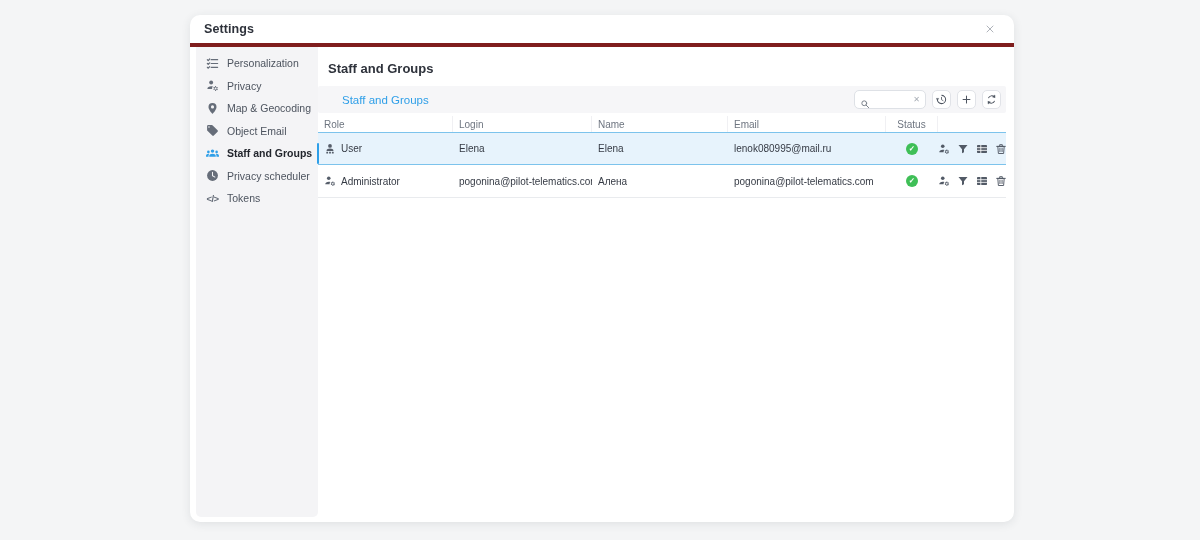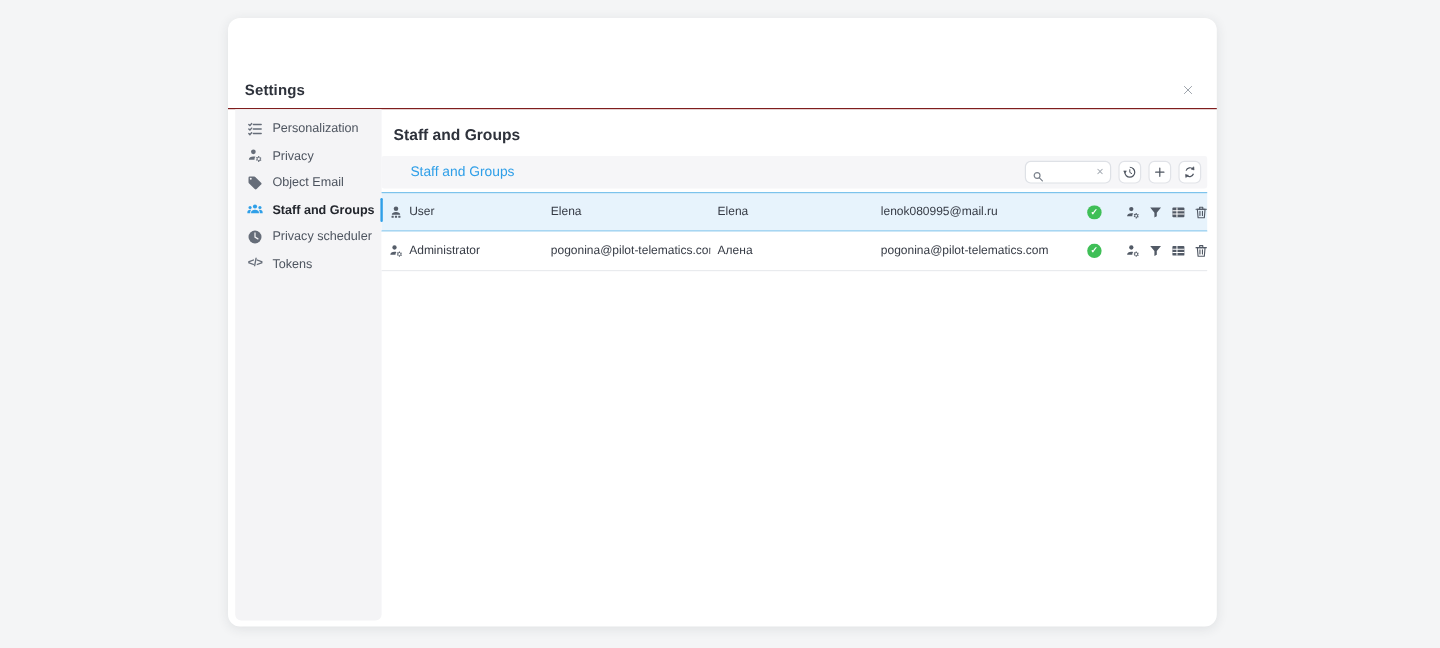--- a/index.html
+++ b/index.html
@@ -4,21 +4,21 @@
 <style>
   * { margin:0; padding:0; box-sizing:border-box; }
   html,body { width:1200px; height:540px; overflow:hidden;
     font-family:"Liberation Sans", sans-serif; background:#f4f5f6; }
 
   .dialog { position:absolute; left:190px; top:15px; width:824px; height:507px;
     background:#fff; border-radius:10px; box-shadow:0 2px 10px rgba(40,45,60,.10);
     display:flex; flex-direction:column; }
 
   .dialog-header { height:32px; flex:0 0 32px; display:flex; align-items:center;
-    justify-content:space-between; padding:0 16px 0 14px; border-bottom:1px solid #7f1d1d;margin-top:44px; }
+    justify-content:space-between; padding:0 16px 0 14px; border-bottom:4px solid #7f1d1d; }
   .dialog-title { font-size:12.5px; font-weight:700; color:#2e323b; letter-spacing:.1px; }
   .close-btn { width:16px; height:16px; display:flex; align-items:center; justify-content:center;
     color:#9aa0a8; cursor:pointer; }
 
   .dialog-body { flex:1; display:flex; min-height:0; }
 
   
   .sidebar { width:122px; flex:0 0 122px; margin:0 0 5px 6px; background:#f4f4f6;
     border-radius:0 0 5px 5px; padding-top:5px; }
   .side-item { position:relative; height:22.5px; display:flex; align-items:center;
@@ -189,20 +189,28 @@
         <span class="ic">
             <svg viewBox="0 0 24 24" fill="currentColor">
               <use href="#i-person-gear"></use>
             </svg>
           </span>
         <span class="lbl">Privacy</span>
       </div>
       <div class="side-item">
         <span class="ic">
             <svg viewBox="0 0 24 24" fill="currentColor">
+              <use href="#i-mappin"></use>
+            </svg>
+          </span>
+        <span class="lbl">Map &amp; Geocoding</span>
+      </div>
+      <div class="side-item">
+        <span class="ic">
+            <svg viewBox="0 0 24 24" fill="currentColor">
               <use href="#i-tag"></use>
             </svg>
           </span>
         <span class="lbl">Object Email</span>
       </div>
       <div class="side-item selected">
         <span class="ic">
             <svg viewBox="0 0 24 24" fill="currentColor">
               <use href="#i-groups"></use>
             </svg>
@@ -256,20 +264,28 @@
             <span style="display:flex;width:11px;height:11px">
                 <svg viewBox="0 0 24 24" fill="currentColor" stroke="currentColor">
                   <use href="#i-refresh"></use>
                 </svg>
               </span>
           </div>
         </div>
       </div>
 
       <div class="table">
+        <div class="t-head">
+          <div class="hc">Role</div>
+          <div class="hc">Login</div>
+          <div class="hc">Name</div>
+          <div class="hc">Email</div>
+          <div class="hc center">Status</div>
+          <div class="hc"></div>
+        </div>
 
         <div class="t-row selected">
           <div class="cell role-cell">
             <span class="role-ic">
                 <svg viewBox="0 0 24 24" fill="currentColor">
                   <use href="#i-user-group"></use>
                 </svg>
               </span>
             <span>User</span>
           </div>

